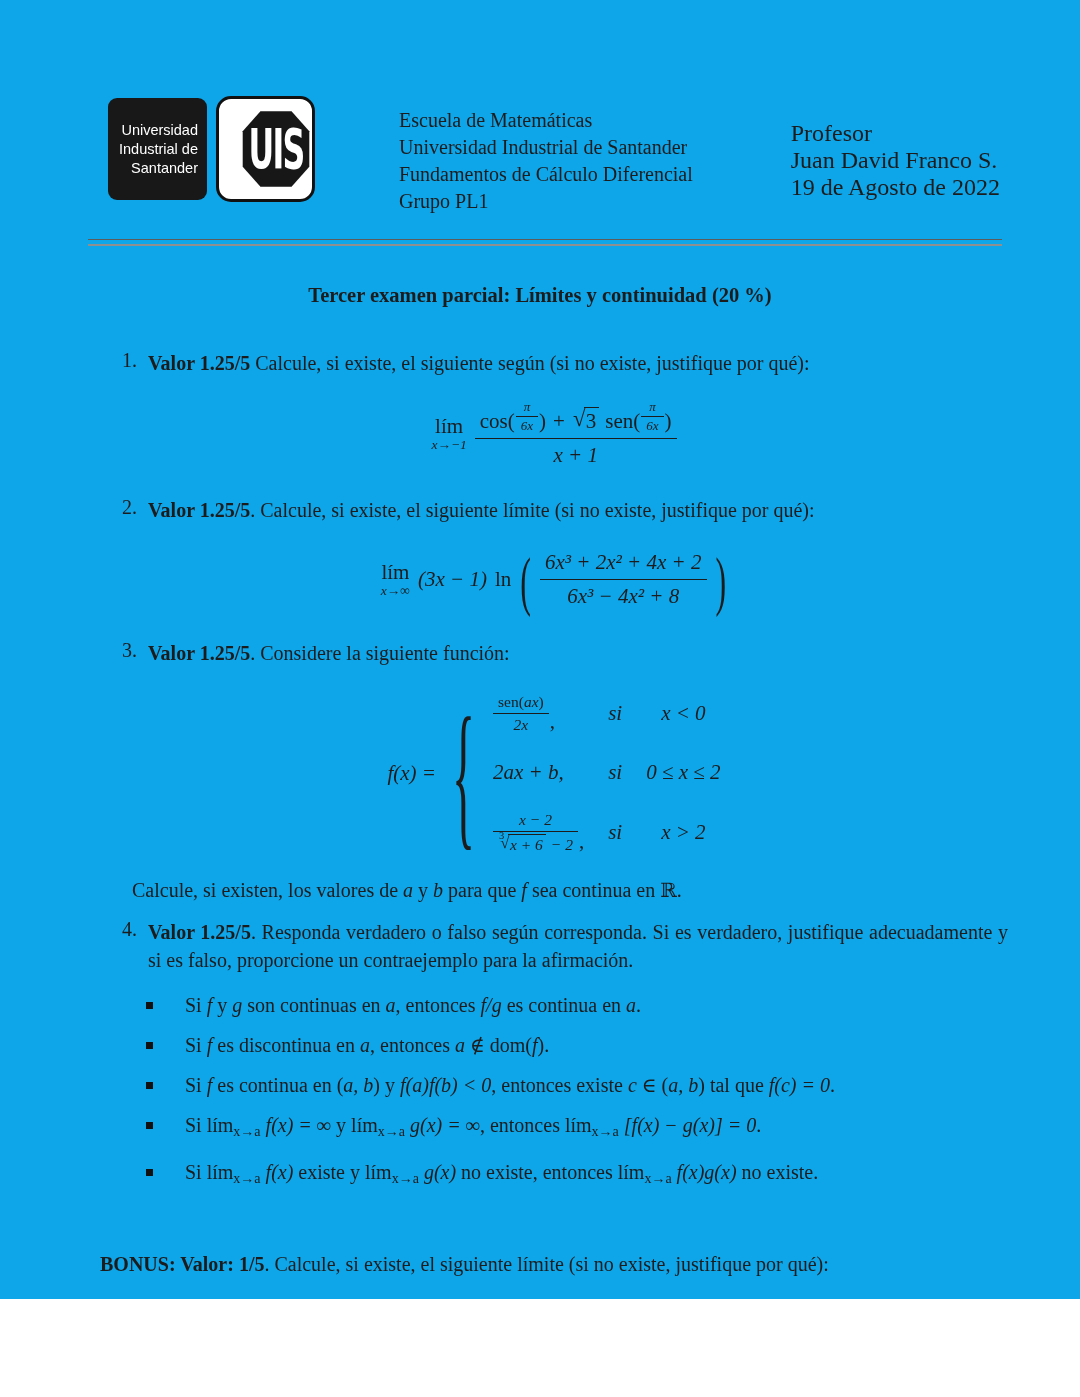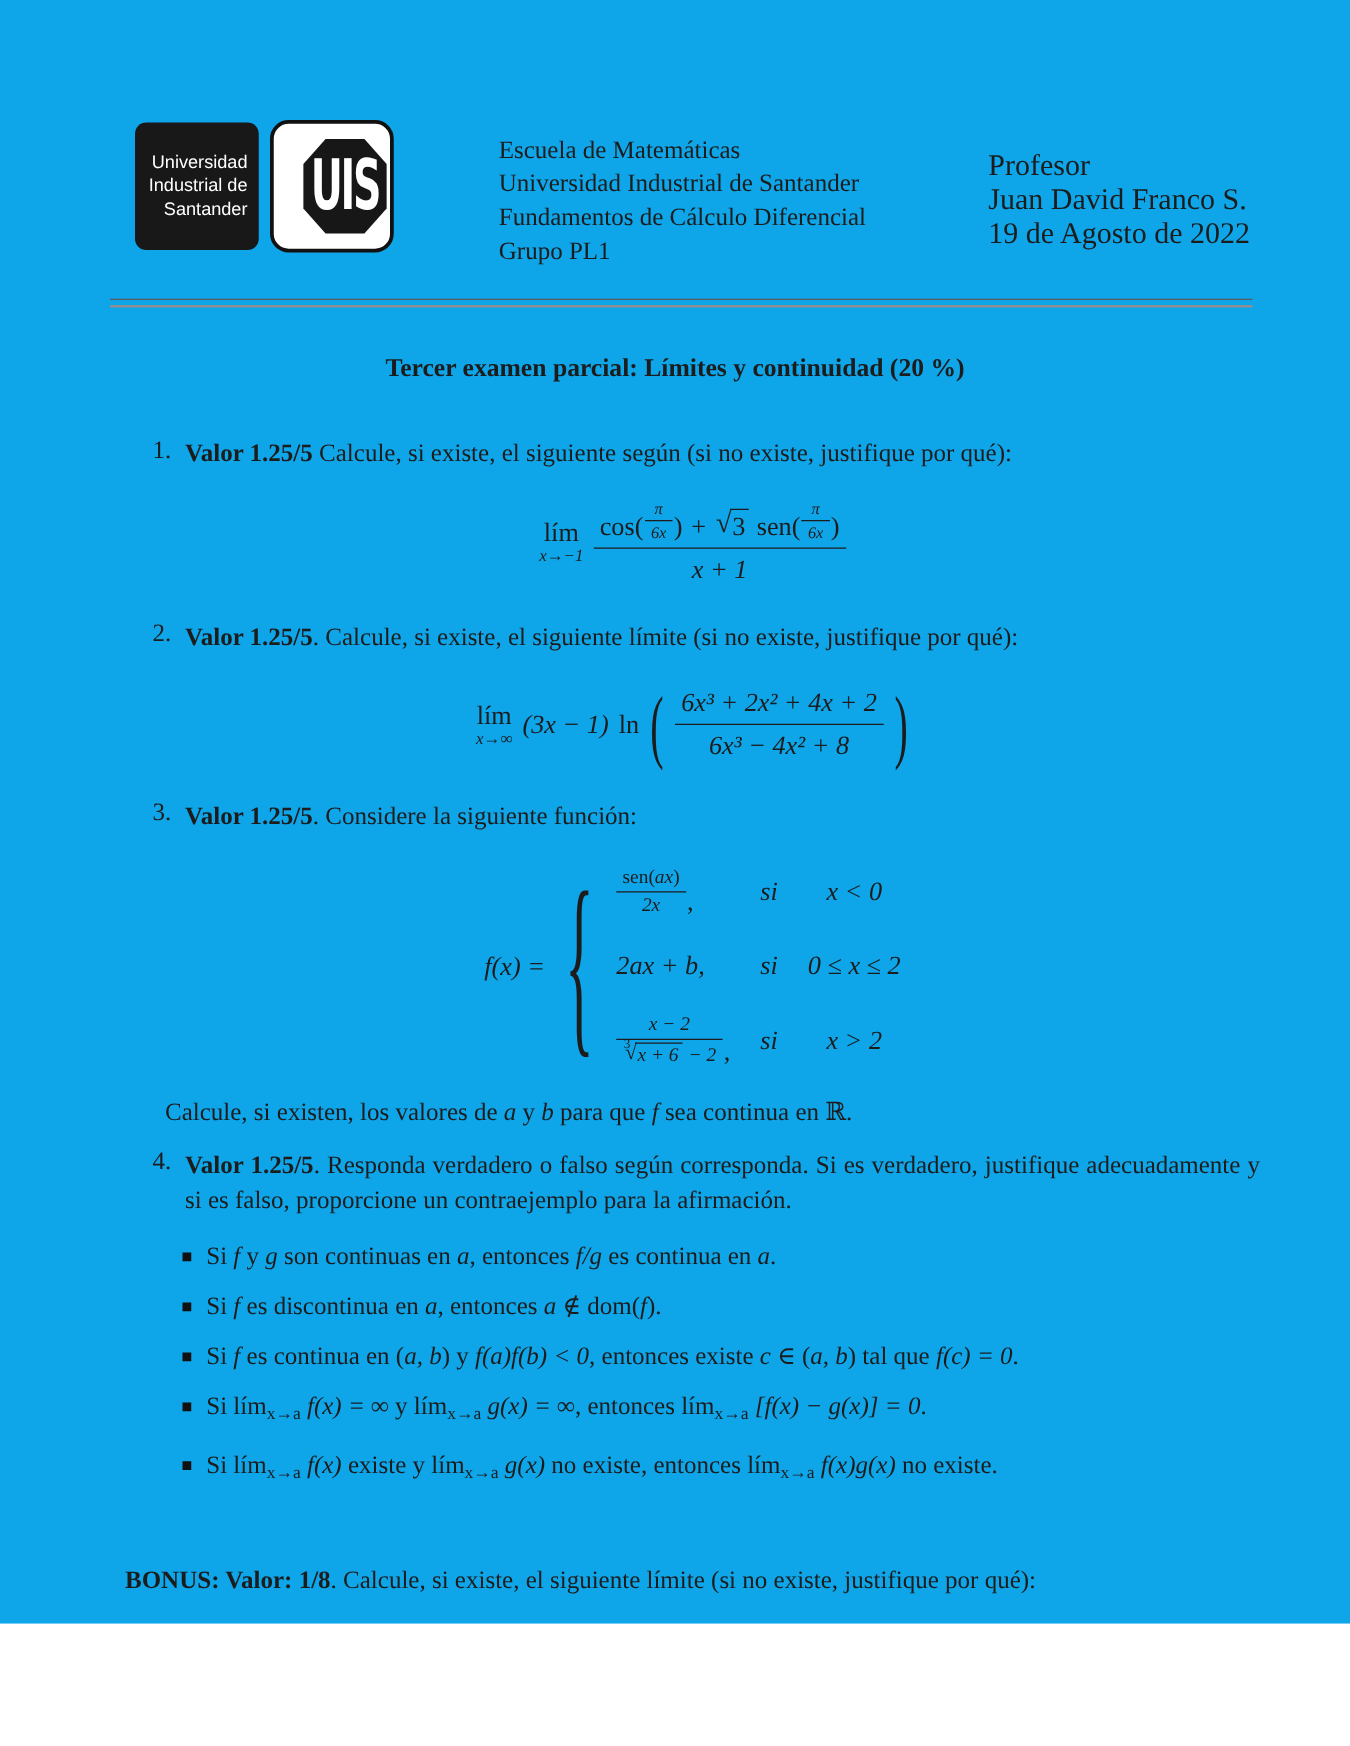--- a/index.html
+++ b/index.html
@@ -97,21 +97,21 @@
   .c-si { justify-self: center; font-style: italic; }
   .c-cond { justify-self: center; font-style: italic; }
   .case-frac { font-size: 15.5px; }
   .case-frac .num { padding-bottom: 2px; border-bottom-width: 1.2px; }
   .case-frac .den { padding-top: 2px; }
   .comma { align-self: flex-end; margin-left: 1px; }
   .after-root { margin-left: 4px; }
 
   
   .bullet-list { margin: 18px 0 0 46px; list-style: none; }
-  .bullet-item { display: flex; align-items: flex-start; margin-bottom: 14px; line-height: 26px; }
+  .bullet-item { display: flex; align-items: flex-start; margin-bottom: 14px; line-height: 26px; gap: 20px; }
   .bullet-sq { width: 7px; height: 7px; background: #111; flex: none; margin: 10px 12px 0 0; }
 
   
   .q1-item { margin-top: 42px; }
   .q2-item, .q3-item { margin-top: 2px; }
   .q4-item { margin-top: 14px; }
   .bonus-para { margin-top: 58px; line-height: 28px; text-align: justify; }
   .bonus-formula { margin-top: 30px; }
 </style>
 </head>
@@ -277,21 +277,21 @@
       <li class="bullet-item">
         <span class="bullet-sq"></span>
         <span><span>Si lím</span><span class="seg-s">x→a</span><span class="seg-m"> f(x) = ∞</span><span> y lím</span><span class="seg-s">x→a</span><span class="seg-m"> g(x) = ∞</span><span>, entonces lím</span><span class="seg-s">x→a</span><span class="seg-m"> [f(x) − g(x)] = 0</span><span>.</span></span>
       </li>
       <li class="bullet-item">
         <span class="bullet-sq"></span>
         <span><span>Si lím</span><span class="seg-s">x→a</span><span class="seg-m"> f(x)</span><span> existe y lím</span><span class="seg-s">x→a</span><span class="seg-m"> g(x)</span><span> no existe, entonces lím</span><span class="seg-s">x→a</span><span class="seg-m"> f(x)g(x)</span><span> no existe.</span></span>
       </li>
     </ul>
 
-    <div class="bonus-para"><span class="seg-b">BONUS: Valor: 1/8</span><span>. Calcule, si existe, el siguiente límite (si no existe, justifique por qué):</span></div>
+    <div class="bonus-para"><span class="seg-b">BONUS: Valor: 1/5</span><span>. Calcule, si existe, el siguiente límite (si no existe, justifique por qué):</span></div>
 
     <div class="display-math bonus-formula">
       <span class="limop">
         <span class="lim">lím</span>
         <span class="limsub">x→∞</span>
       </span>
       <span class="frac">
         <span class="num">
           <span class="sqrt">
               <span class="rsign">√</span>

